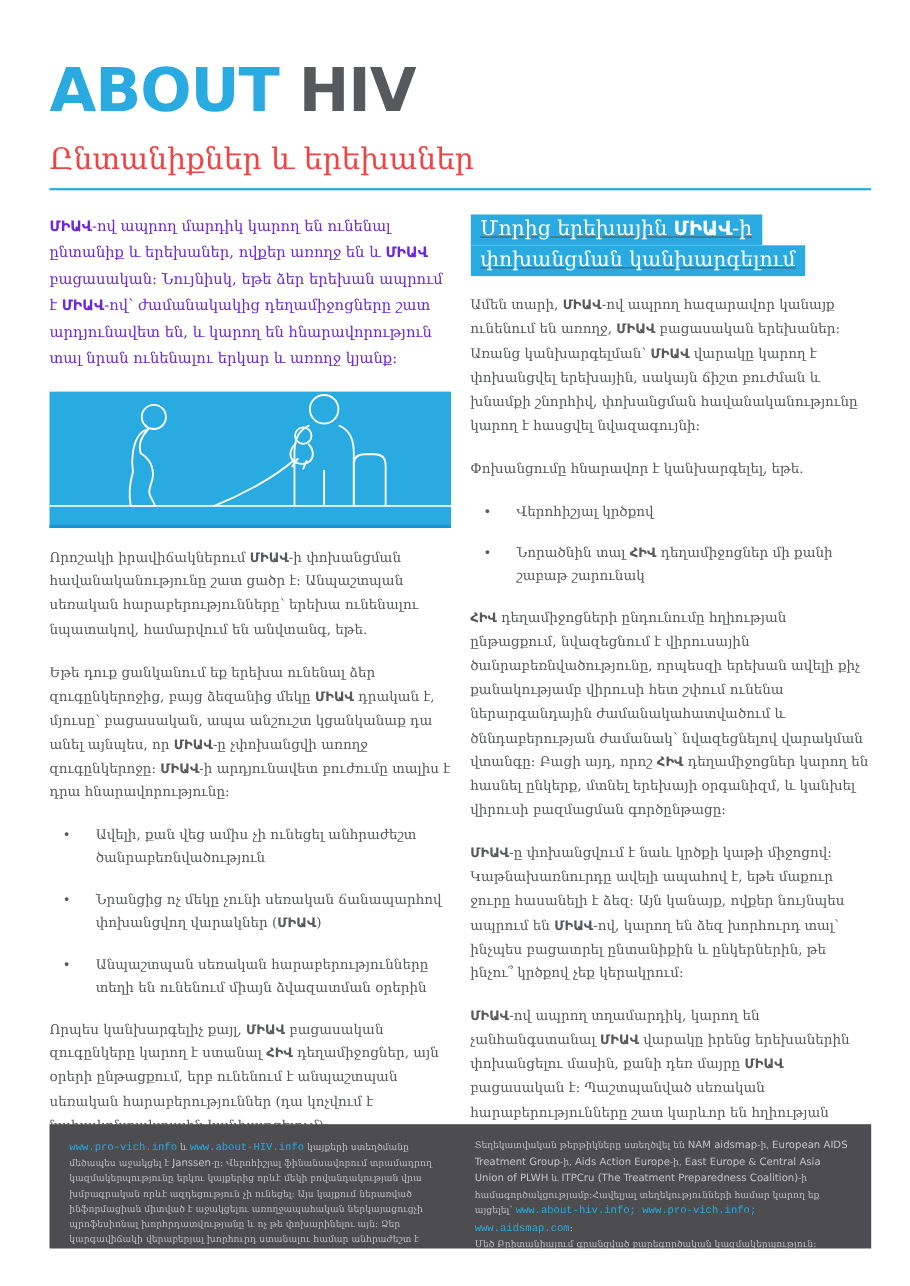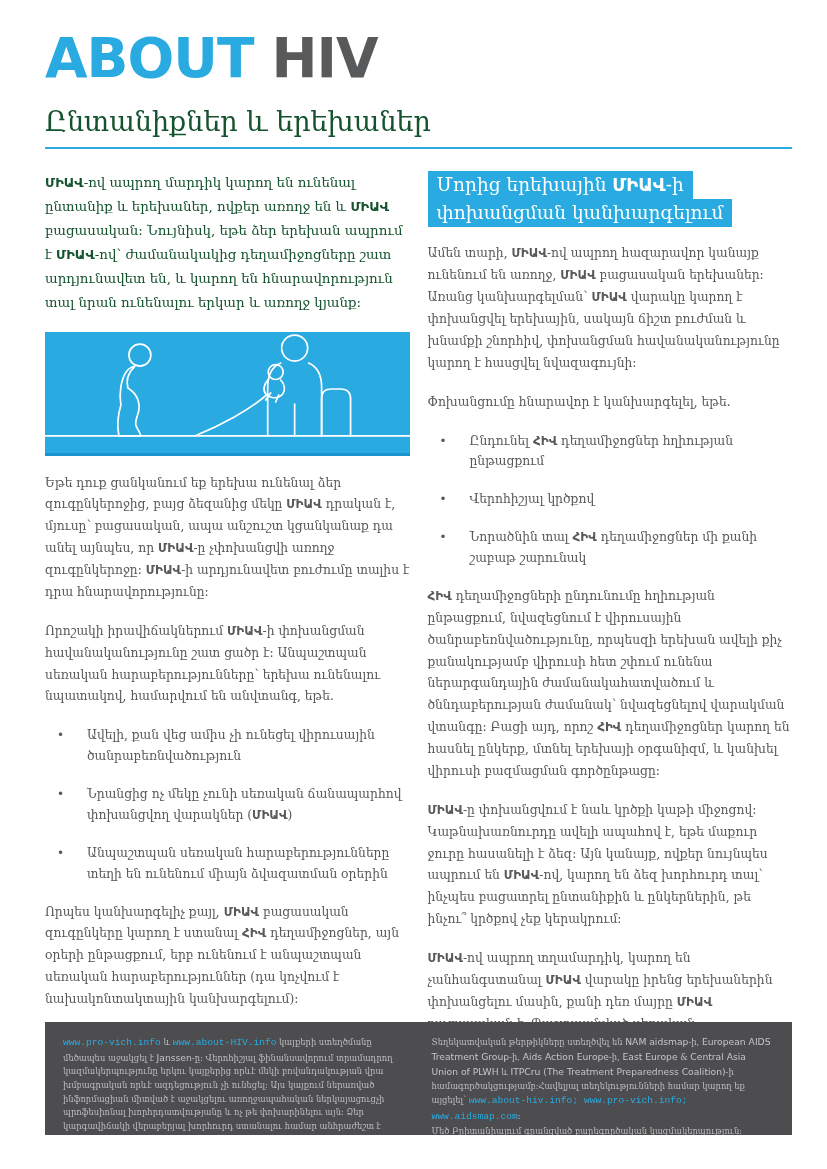--- a/index.html
+++ b/index.html
@@ -8,41 +8,41 @@
     font-family:"DejaVu Serif","Liberation Serif",serif;
     color:#58595B;
   }
   .page{padding:26px 35px 0 45px;box-sizing:border-box;}
 
   
   .masthead{border-bottom:2px solid #29ABE2;padding-bottom:10px;}
   .doc-title{
     font-family:"DejaVu Sans","Liberation Sans",sans-serif;
     font-weight:bold;font-size:55px;line-height:1.05;letter-spacing:-1px;
-    margin:4px 0 18px 0;
+    margin:28px 0 18px 0;
   }
   .doc-title .accent{color:#29ABE2;}
   .doc-title .rest{color:#58595B;}
-  .doc-subtitle{font-size:27px;font-weight:normal;color:#14532d;margin:0;}
+  .doc-subtitle{font-size:27px;font-weight:normal;color:#ef4444;margin:0;}
 
   
   .columns{display:flex;gap:18px;margin-top:14px;}
   .col{flex:1 1 0;min-width:0;}
 
   .intro{
-    color:#14532d;font-size:13.4px;line-height:1.8;margin:8px 0 0 0;
+    color:#6d28d9;font-size:13.4px;line-height:1.8;margin:8px 0 0 0;
   }
 
   .banner{
     margin-top:16px;height:121px;background:#29ABE2;
     border-bottom:3px solid #1b93cc;position:relative;overflow:hidden;
   }
   .banner svg{display:block;width:100%;height:100%;}
 
-  .sec-head-wrap{margin:40px 0 6px 0;line-height:1.5;}
+  .sec-head-wrap{margin:40px 0 6px 0;line-height:1.5;text-decoration:underline;}
   .sec-head{
     display:inline;background:#29ABE2;color:#ffffff;
     font-size:18.5px;font-weight:normal;
     padding:3px 9px 4px 9px;
     -webkit-box-decoration-break:clone;box-decoration-break:clone;
   }
   .right-col .sec-head-wrap:first-child{margin-top:8px;}
 
   p.body{font-size:12.3px;line-height:1.78;margin:17px 0;}
   ul.bullets{list-style:none;margin:14px 0;padding:0;}
@@ -106,39 +106,38 @@
           <circle cx="231" cy="40" r="7.5"></circle>
           <path d="M224,47 C219,52 218,58 221,62 C226,67 234,67 238,62 C241,58 240,52 236,48"></path>
           <path d="M226,61 L221,68 M234,63 L231,70"></path>
 
           <path d="M223,62 C205,78 175,94 150,104"></path>
 
           <path d="M277,104 L277,66 C277,60 281,57 287,57 L296,57 C303,57 306,61 306,67 L306,104"></path>
         </svg>
       </div>
 
+      <p class="body rich">Որոշակի իրավիճակներում <span class="kw">ՄԻԱՎ</span>-ի փոխանցման հավանականությունը շատ ցածր է: Անպաշտպան սեռական հարաբերությունները՝ երեխա ունենալու նպատակով, համարվում են անվտանգ, եթե.</p>
       <p class="body rich">Եթե դուք ցանկանում եք երեխա ունենալ ձեր զուգընկերոջից, բայց ձեզանից մեկը <span class="kw">ՄԻԱՎ</span> դրական է, մյուսը՝ բացասական, ապա անշուշտ կցանկանաք դա անել այնպես, որ <span class="kw">ՄԻԱՎ</span>-ը չփոխանցվի առողջ զուգընկերոջը: <span class="kw">ՄԻԱՎ</span>-ի արդյունավետ բուժումը տալիս է դրա հնարավորությունը:</p>
-      <p class="body rich">Որոշակի իրավիճակներում <span class="kw">ՄԻԱՎ</span>-ի փոխանցման հավանականությունը շատ ցածր է: Անպաշտպան սեռական հարաբերությունները՝ երեխա ունենալու նպատակով, համարվում են անվտանգ, եթե.</p>
       <ul class="bullets">
-        <li class="rich">Ավելի, քան վեց ամիս չի ունեցել վիրուսային ծանրաբեռնվածություն</li>
+        <li class="rich">Ավելի, քան վեց ամիս չի ունեցել անհրաժեշտ ծանրաբեռնվածություն</li>
         <li class="rich">Նրանցից ոչ մեկը չունի սեռական ճանապարհով փոխանցվող վարակներ (<span class="kw">ՄԻԱՎ</span>)</li>
         <li class="rich">Անպաշտպան սեռական հարաբերությունները տեղի են ունենում միայն ձվազատման օրերին</li>
       </ul>
       <p class="body rich">Որպես կանխարգելիչ քայլ, <span class="kw">ՄԻԱՎ</span> բացասական զուգընկերը կարող է ստանալ <span class="kw">ՀԻՎ</span> դեղամիջոցներ, այն օրերի ընթացքում, երբ ունենում է անպաշտպան սեռական հարաբերություններ (դա կոչվում է նախակոնտակտային կանխարգելում):</p>
 
     </div>
 
     <div class="col right-col">
       <div class="sec-head-wrap">
         <span class="sec-head rich">Մորից երեխային <span class="kw">ՄԻԱՎ</span>-ի փոխանցման կանխարգելում</span>
       </div>
       <p class="body rich">Ամեն տարի, <span class="kw">ՄԻԱՎ</span>-ով ապրող հազարավոր կանայք ունենում են առողջ, <span class="kw">ՄԻԱՎ</span> բացասական երեխաներ: Առանց կանխարգելման՝ <span class="kw">ՄԻԱՎ</span> վարակը կարող է փոխանցվել երեխային, սակայն ճիշտ բուժման և խնամքի շնորհիվ, փոխանցման հավանականությունը կարող է հասցվել նվազագույնի:</p>
       <p class="body rich">Փոխանցումը հնարավոր է կանխարգելել, եթե.</p>
       <ul class="bullets">
-        <li class="rich">Ընդունել <span class="kw">ՀԻՎ</span> դեղամիջոցներ հղիության ընթացքում</li>
         <li class="rich">Վերոհիշյալ կրծքով</li>
         <li class="rich">Նորածնին տալ <span class="kw">ՀԻՎ</span> դեղամիջոցներ մի քանի շաբաթ շարունակ</li>
       </ul>
       <p class="body rich"><span class="kw">ՀԻՎ</span> դեղամիջոցների ընդունումը հղիության ընթացքում, նվազեցնում է վիրուսային ծանրաբեռնվածությունը, որպեսզի երեխան ավելի քիչ քանակությամբ վիրուսի հետ շփում ունենա ներարգանդային ժամանակահատվածում և ծննդաբերության ժամանակ՝ նվազեցնելով վարակման վտանգը: Բացի այդ, որոշ <span class="kw">ՀԻՎ</span> դեղամիջոցներ կարող են հասնել ընկերք, մտնել երեխայի օրգանիզմ, և կանխել վիրուսի բազմացման գործընթացը:</p>
       <p class="body rich"><span class="kw">ՄԻԱՎ</span>-ը փոխանցվում է նաև կրծքի կաթի միջոցով: Կաթնախառնուրդը ավելի ապահով է, եթե մաքուր ջուրը հասանելի է ձեզ: Այն կանայք, ովքեր նույնպես ապրում են <span class="kw">ՄԻԱՎ</span>-ով, կարող են ձեզ խորհուրդ տալ՝ ինչպես բացատրել ընտանիքին և ընկերներին, թե ինչու՞ կրծքով չեք կերակրում:</p>
       <p class="body rich"><span class="kw">ՄԻԱՎ</span>-ով ապրող տղամարդիկ, կարող են չանհանգստանալ <span class="kw">ՄԻԱՎ</span> վարակը իրենց երեխաներին փոխանցելու մասին, քանի դեռ մայրը <span class="kw">ՄԻԱՎ</span> բացասական է: Պաշտպանված սեռական հարաբերությունները շատ կարևոր են հղիության ընթացքում և կրծքով կերակրելիս, որպեսզի մայրը շարունակի ունենալ <span class="kw">ՄԻԱՎ</span> բացասական կարգավիճակ:</p>
 
     </div>
   </div>
 </div>

